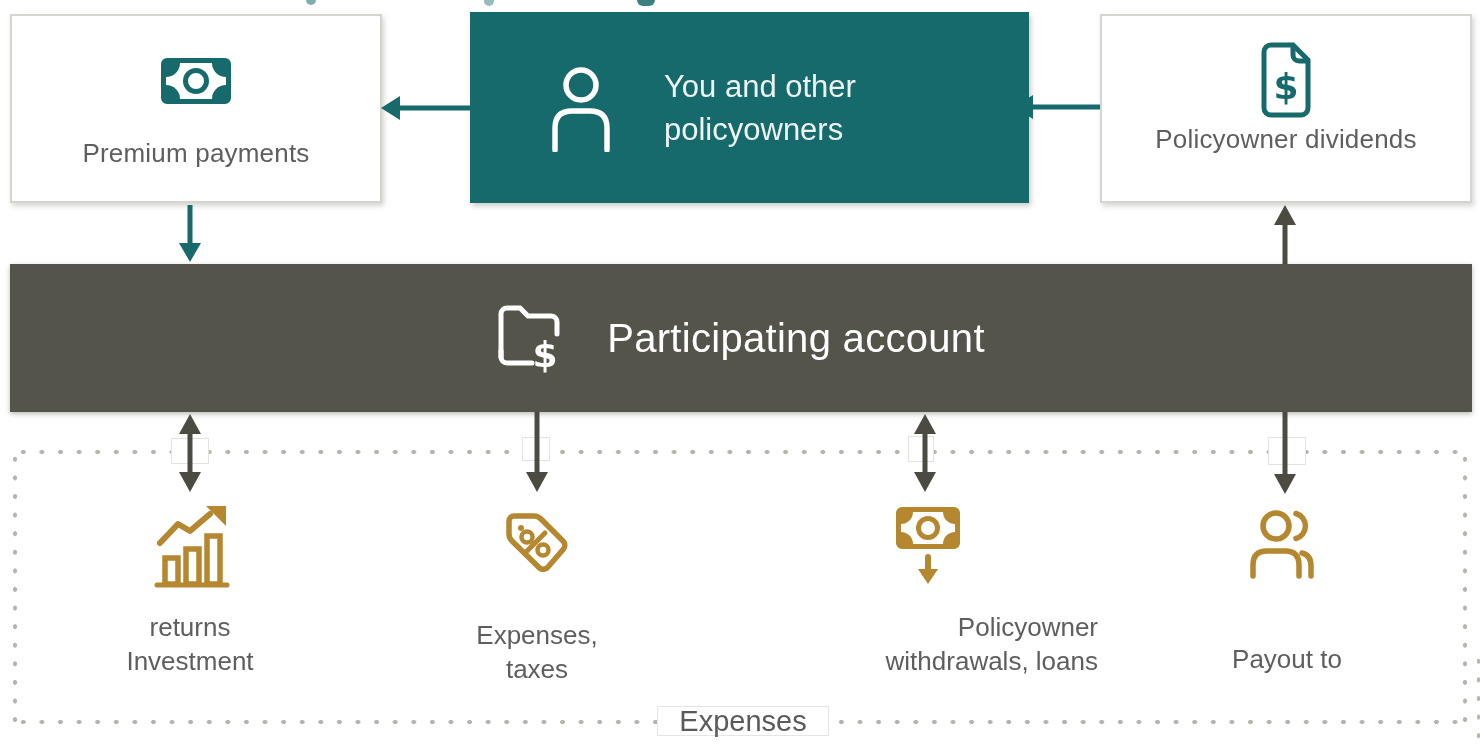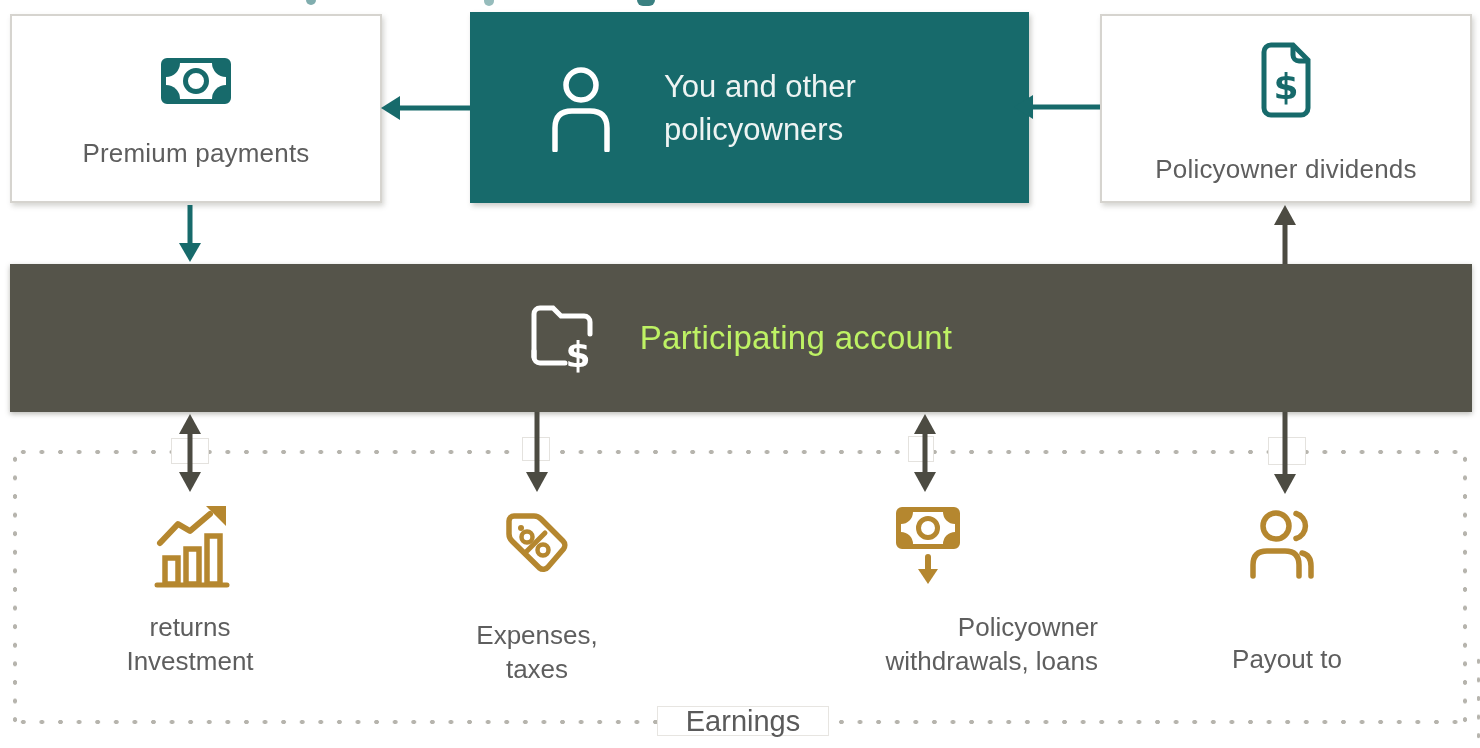--- a/index.html
+++ b/index.html
@@ -23,21 +23,21 @@
     display:flex;align-items:center;padding-left:78px;gap:50px;
   }
   .tealbox .tb-text{font-size:31px;line-height:43px;color:#eef4f3;}
 
   
   .accountbar{
     position:absolute;background:#55544a;
     box-shadow:0 2px 5px rgba(60,60,50,0.35);
     display:flex;align-items:center;justify-content:center;gap:44px;
   }
-  .accountbar .bar-label{font-size:33px;color:#bef264;letter-spacing:.3px;}
+  .accountbar .bar-label{font-size:40px;color:#ffffff;letter-spacing:.3px;}
 
   
   .dots-h{position:absolute;height:4px;z-index:1;
     background-image:radial-gradient(circle, #b6b4ad 2px, transparent 2.6px);
     background-size:18.6px 4px;background-position:0 50%;background-repeat:repeat-x;}
   .dots-v{position:absolute;width:4px;z-index:1;
     background-image:radial-gradient(circle, #b6b4ad 2px, transparent 2.6px);
     background-size:4px 18.6px;background-position:50% 0;background-repeat:repeat-y;}
   .mask{position:absolute;background:#ffffff;border:1px solid #e4e2de;z-index:2;}
   .earnings-mask{
@@ -94,21 +94,21 @@
   </div>
 
   <div class="whitebox" style="left:1100px;top:14px;width:372px;height:189px;">
     <span class="boxicon" style="top:24px;">
       <svg width="60" height="80" viewBox="0 0 60 80" fill="none" stroke="#176a6b" stroke-width="5">
         <path d="M8 12 a7 7 0 0 1 7 -7 h22 l15 15 v48 a7 7 0 0 1 -7 7 H15 a7 7 0 0 1 -7 -7 Z"></path>
         <path d="M37 5 v10 a6 6 0 0 0 6 6 h10"></path>
         <text x="30" y="59" text-anchor="middle" font-family="DejaVu Sans, sans-serif" font-size="36" font-weight="bold" fill="#176a6b" stroke="none">$</text>
       </svg>
     </span>
-    <div class="boxlabel" style="top:138px;">Policyowner dividends</div>
+    <div class="boxlabel" style="top:108px;">Policyowner dividends</div>
   </div>
 
   <div class="arrow" style="left:380px;top:95px;">
     <svg width="90" height="26">
       <polygon points="20,1 1,13 20,25" fill="#176a6b"></polygon>
       <rect x="18" y="10.5" width="72" height="5" fill="#176a6b"></rect>
     </svg>
   </div>
   <div class="arrow" style="left:1013px;top:94px;">
     <svg width="87" height="26">
@@ -229,16 +229,16 @@
   </div>
   <div class="col-label" style="left:758px;top:610px;width:340px;text-align:right;">
     <div>Policyowner</div>
     <div>withdrawals, loans</div>
   </div>
   <div class="col-label" style="left:1137px;top:610px;width:300px;margin-top:32px;">
     <div>Payout to</div>
   </div>
 
   <div class="earnings-mask" style="left:657px;top:706px;width:172px;height:30px;">
-    <span class="earnings-label">Earnings</span>
+    <span class="earnings-label">Expenses</span>
   </div>
 
 </div>
 
 </body></html>

